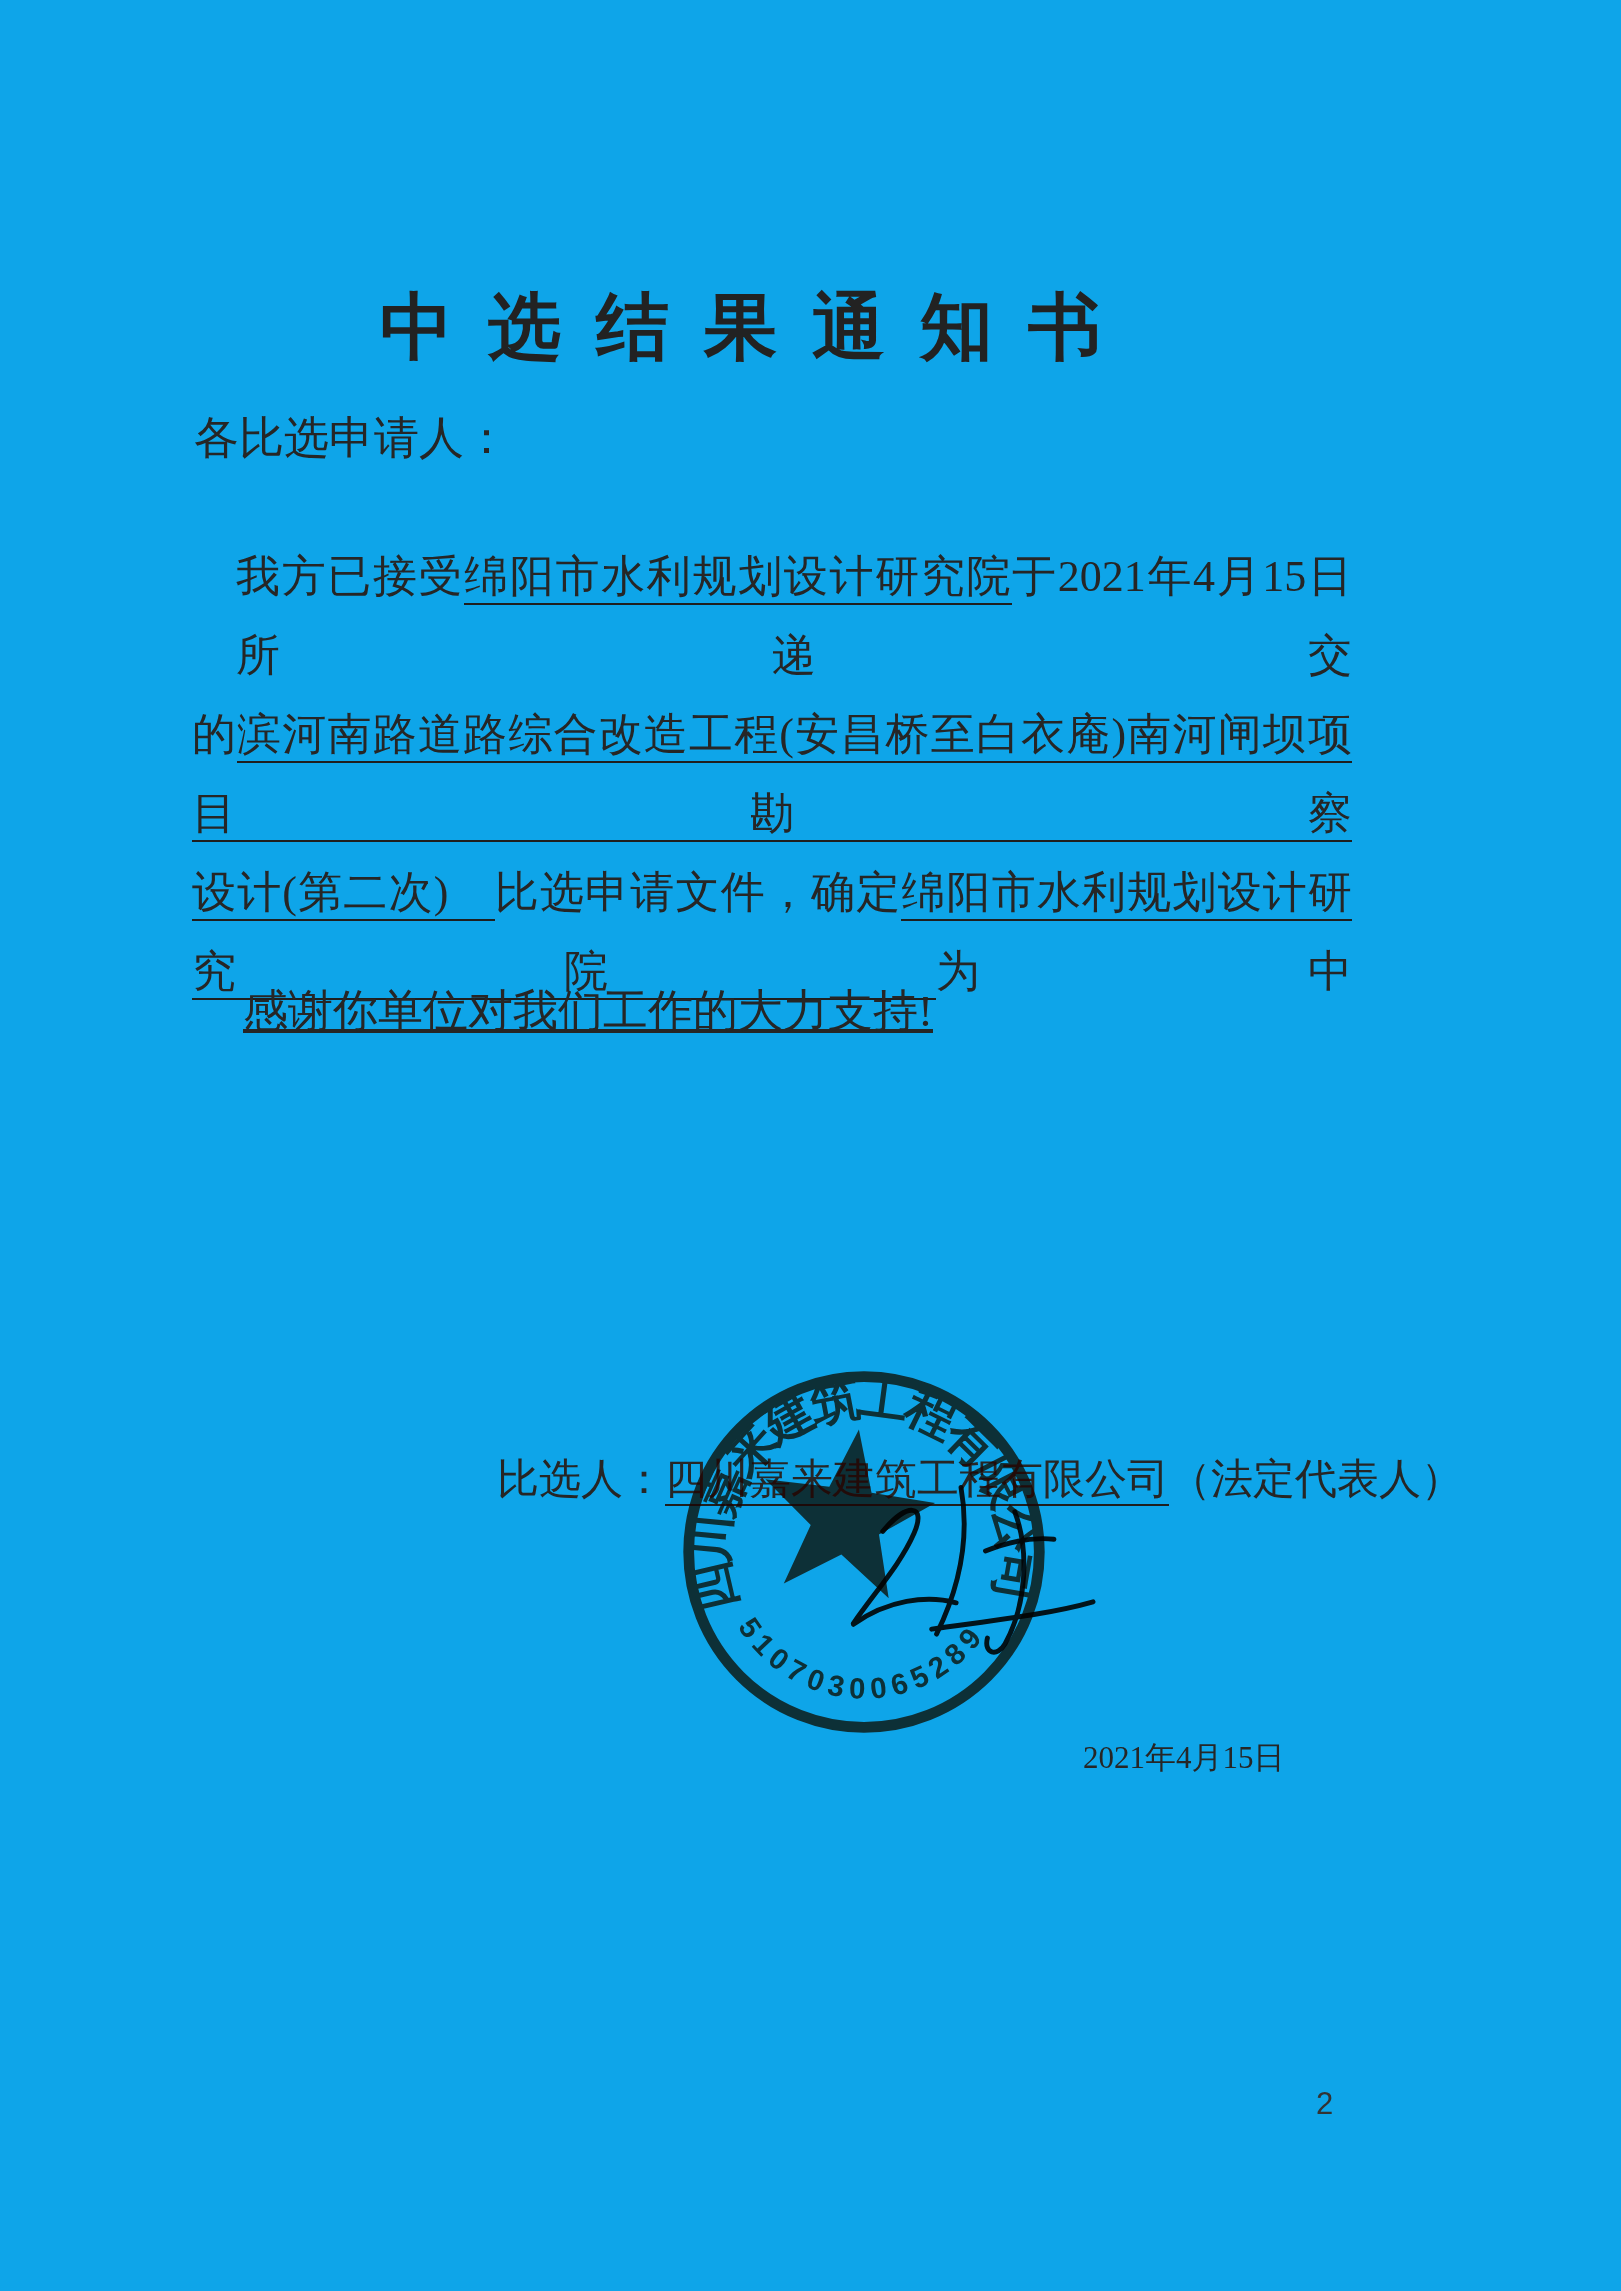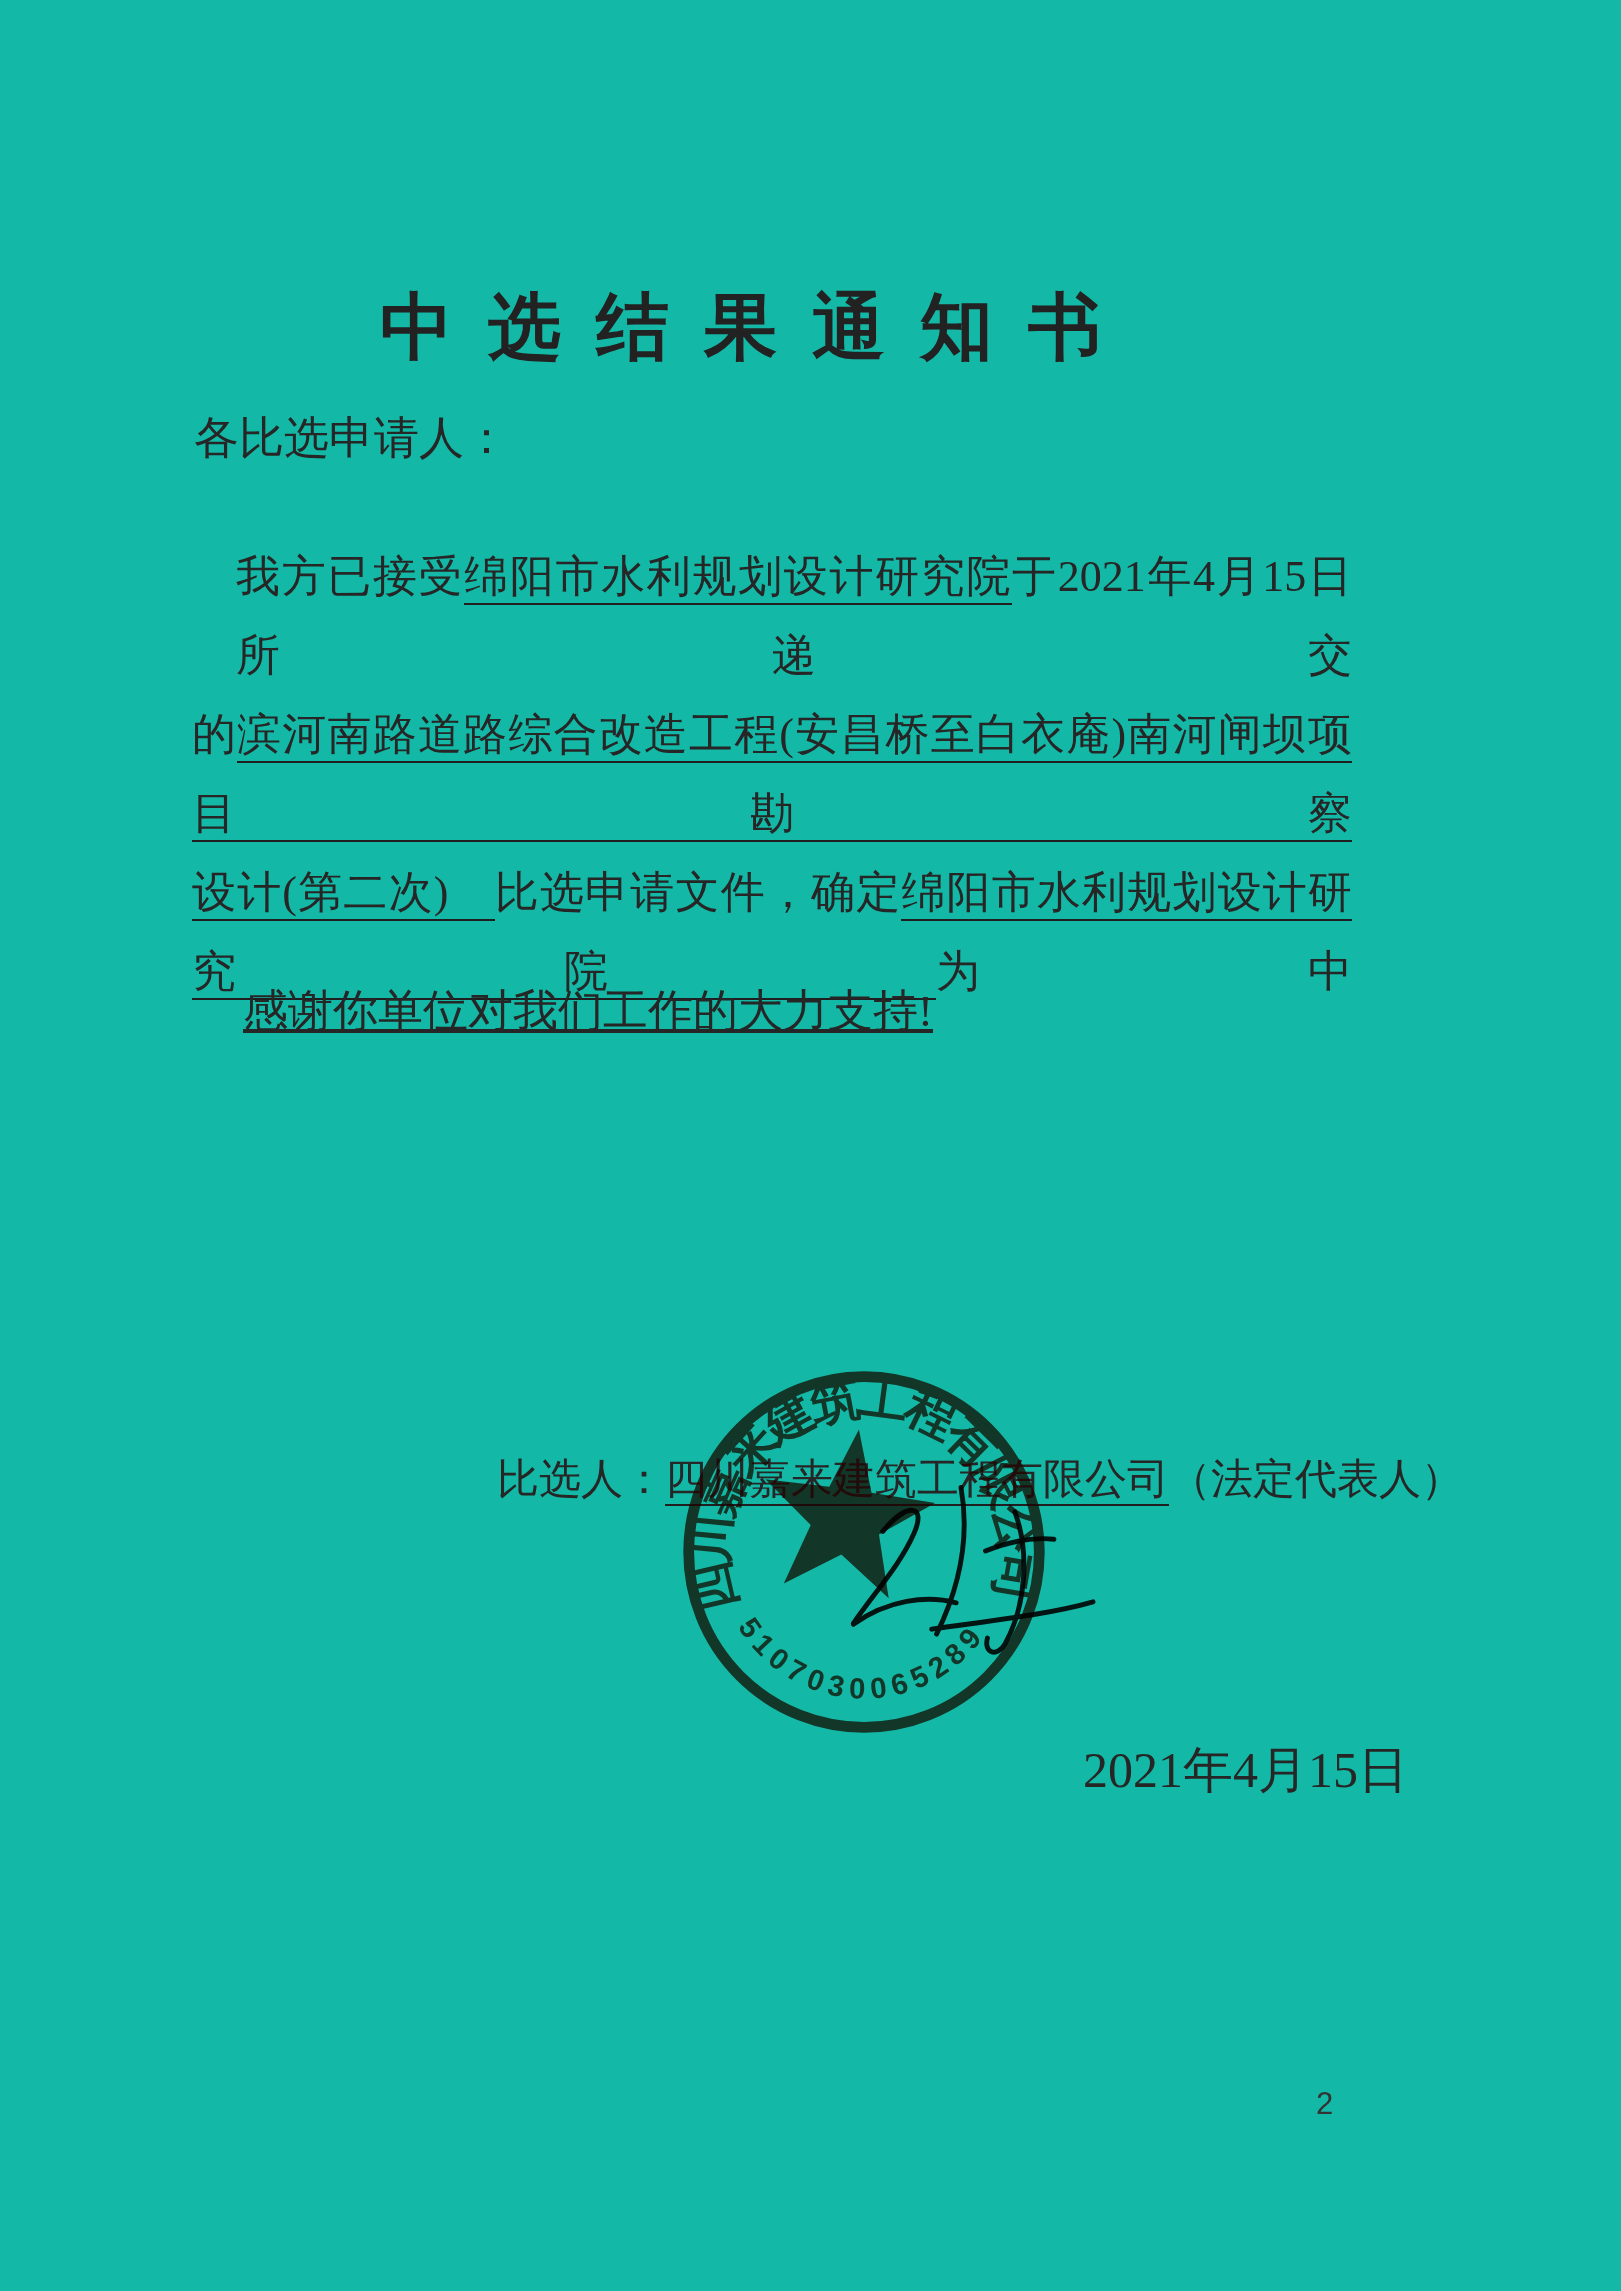--- a/index.html
+++ b/index.html
@@ -1,20 +1,20 @@
 <!DOCTYPE html>
 <html><head>
 <meta charset="utf-8">
 <style>
   html,body{margin:0;padding:0;}
   body{background:#ffffff;}
   .page{
     position:relative;
     width:1621px;height:2292px;
-    background:#14b8a6;
+    background:#0ea5e9;
     overflow:hidden;
     font-family:"Liberation Serif","DejaVu Serif",serif;
     color:#262626;
   }
   .doc-title{
     position:absolute;left:380px;top:290px;
     font-family:"Liberation Sans","DejaVu Sans",sans-serif;
     font-weight:bold;font-size:73px;line-height:1;
     letter-spacing:35px;color:#222;white-space:nowrap;
   }
@@ -34,21 +34,21 @@
     position:absolute;left:243px;top:982px;
     font-size:45px;line-height:1.3;text-decoration:underline;
   }
   .sig-row{position:absolute;font-size:42px;line-height:1.45;white-space:nowrap;}
   .sig-bidder{left:497px;top:1449px;}
   .sig-legal{left:497px;top:1580px;}
   .blank-line{
     display:inline-block;width:392px;height:49px;
     border-bottom:2.9px solid #1f1f1f;vertical-align:baseline;
   }
-  .doc-date{position:absolute;left:1083px;top:1737px;font-size:50px;}
+  .doc-date{position:absolute;left:1083px;top:1737px;font-size:31px;}
   .page-number{
     position:absolute;left:1316px;top:2086px;
     font-family:"Liberation Sans","DejaVu Sans",sans-serif;
     font-size:31px;color:#333;
   }
   .seal{
     position:absolute;left:674px;top:1362px;
     mix-blend-mode:multiply;opacity:0.92;
     pointer-events:none;
   }

